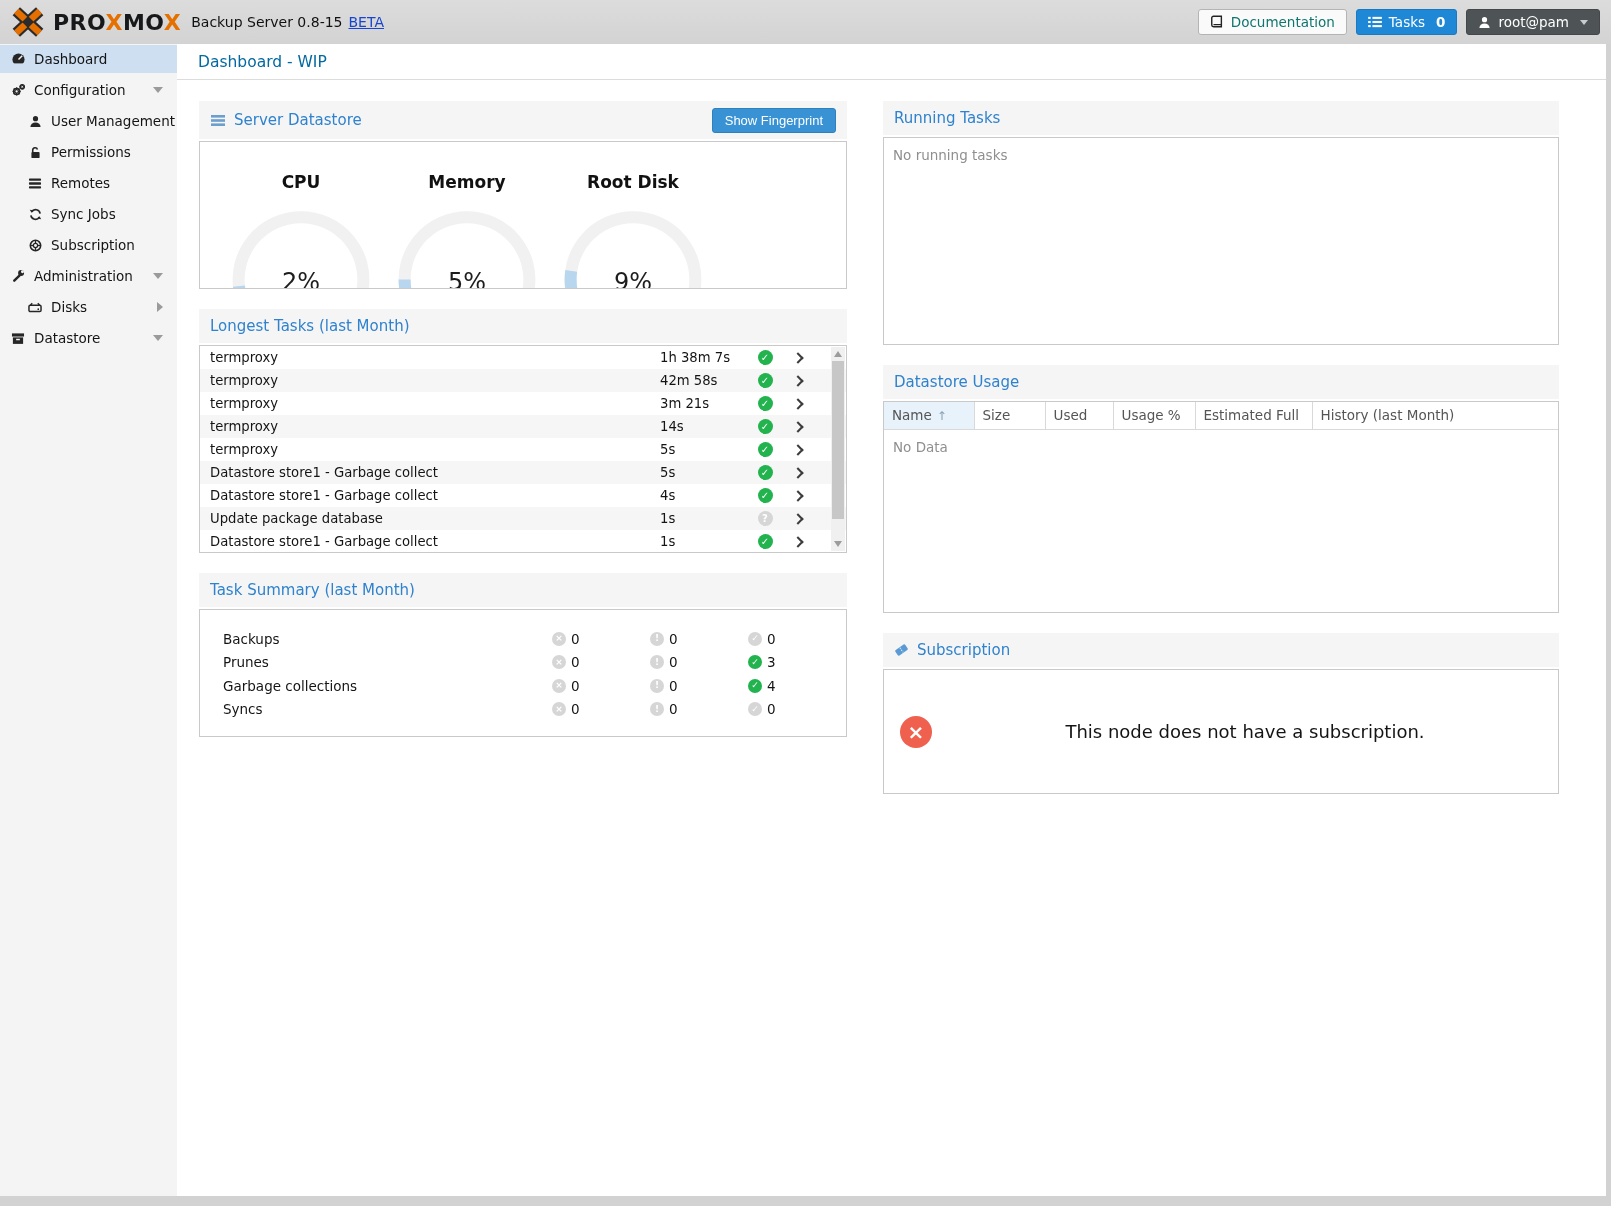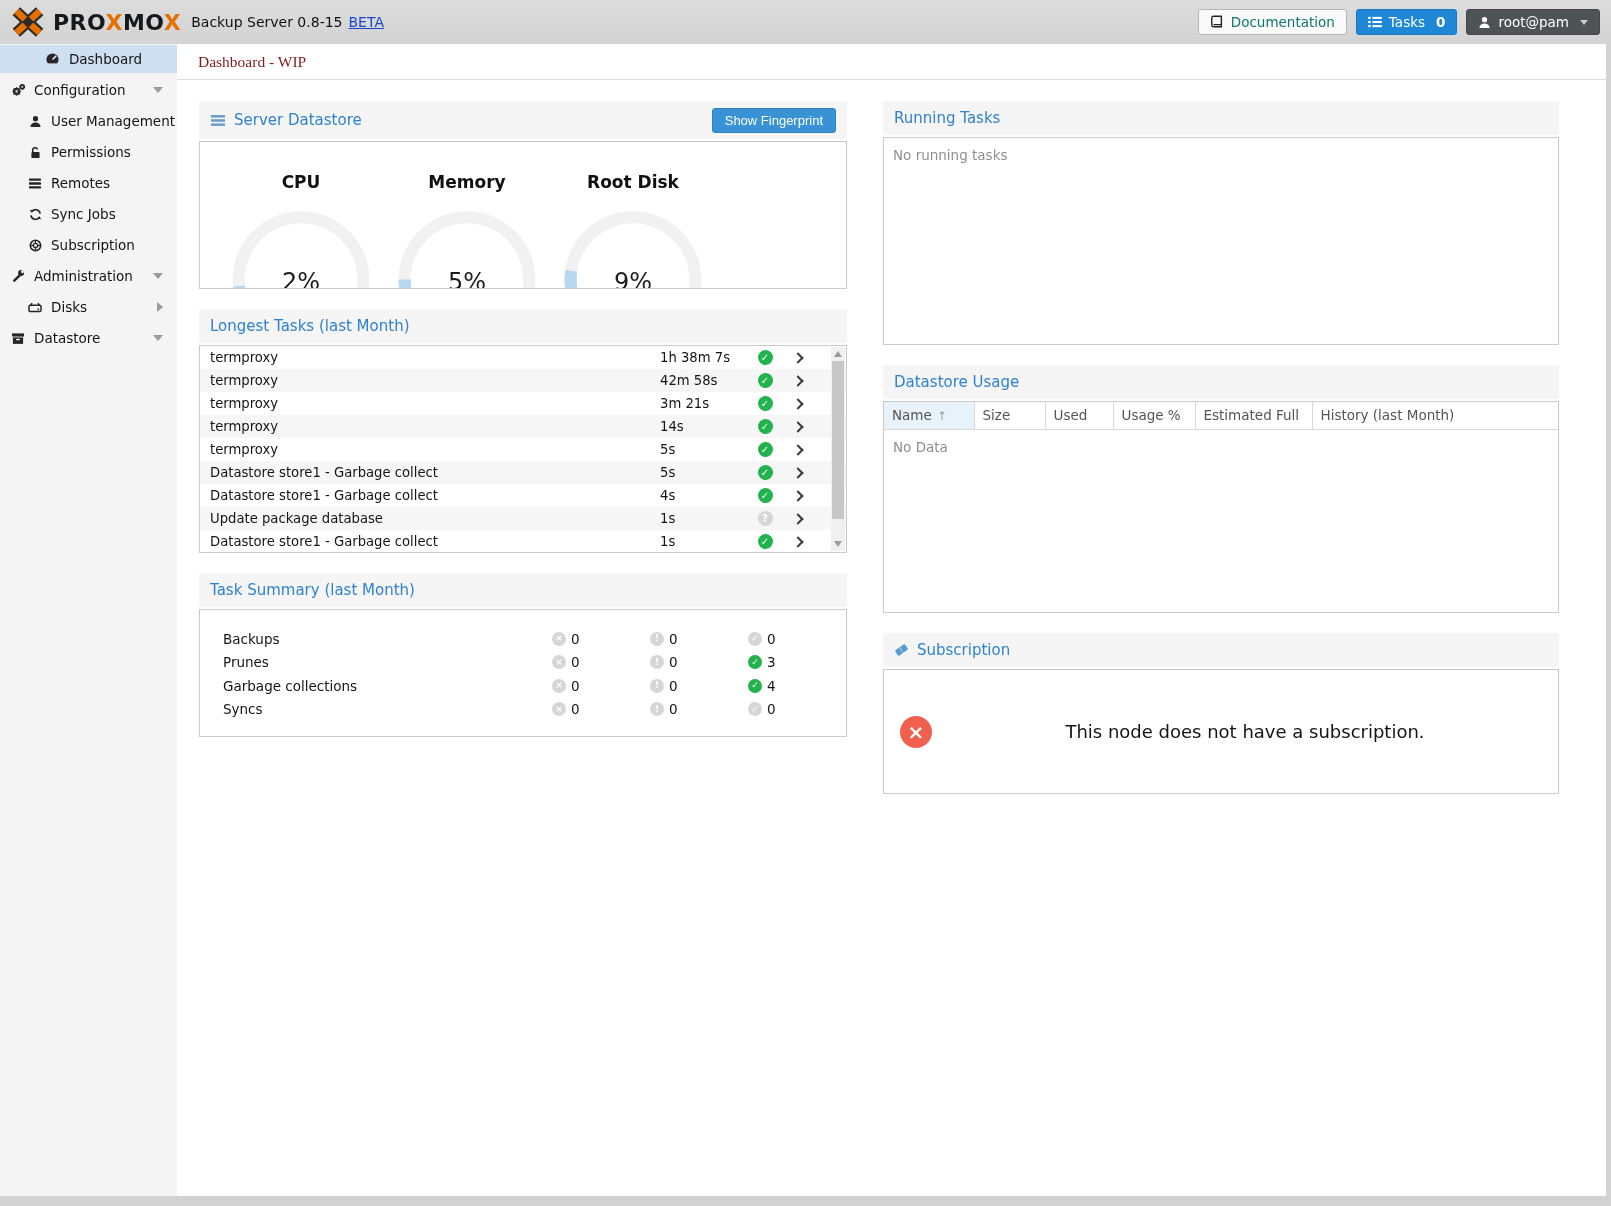--- a/index.html
+++ b/index.html
@@ -23,30 +23,30 @@
   .btn-user { background:#4e5356; border:1px solid #43474a; color:#fff; }
   .carat { width:0; height:0; border-left:4px solid transparent; border-right:4px solid transparent;
     border-top:5px solid #c9cdd0; margin-left:4px; }
 
   
   .workspace { display:flex; height:1152px; }
   .sidebar { width:177px; background:#f4f4f4; padding-top:1px; flex-shrink:0; }
   .nav-item { height:28px; margin-bottom:3px; display:flex; align-items:center;
     font-size:13.5px; color:#141414; padding-left:10px; cursor:pointer; position:relative; }
   .nav-item.child { padding-left:27px; }
-  .nav-item.selected { background:#cddff1;justify-content:center; }
+  .nav-item.selected { background:#cddff1; }
   .nav-item .nicon { width:16px; display:flex; justify-content:center; margin-right:8px; flex-shrink:0; }
   .nav-caret { position:absolute; right:14px; width:0; height:0; }
   .caret-down { border-left:5px solid transparent; border-right:5px solid transparent; border-top:6px solid #9a9a9a; }
   .caret-right { border-top:5px solid transparent; border-bottom:5px solid transparent; border-left:6px solid #9a9a9a; }
 
   .main { flex:1; background:#fff; margin-right:5px; }
   .page-header { height:36px; display:flex; align-items:center; padding-left:21px;
     border-bottom:1px solid #dcdcdc; }
-  .page-title { color:#7f1d1d; font-size:15.5px;font-family:Liberation Serif, serif; }
+  .page-title { color:#0369a1; font-size:15.5px; }
 
   .content { padding:21px 0 0 22px; display:flex; }
   .col-left { width:648px; margin-right:36px; }
   .col-right { width:676px; }
 
   
   .panel { margin-bottom:20px; }
   .panel-hd { height:34px; background:#f5f5f5; display:flex; align-items:center; padding:0 11px; }
   .panel-title { color:#2e82ce; font-size:15px; }
   .panel-hd .hicon { margin-right:8px; display:flex; }

